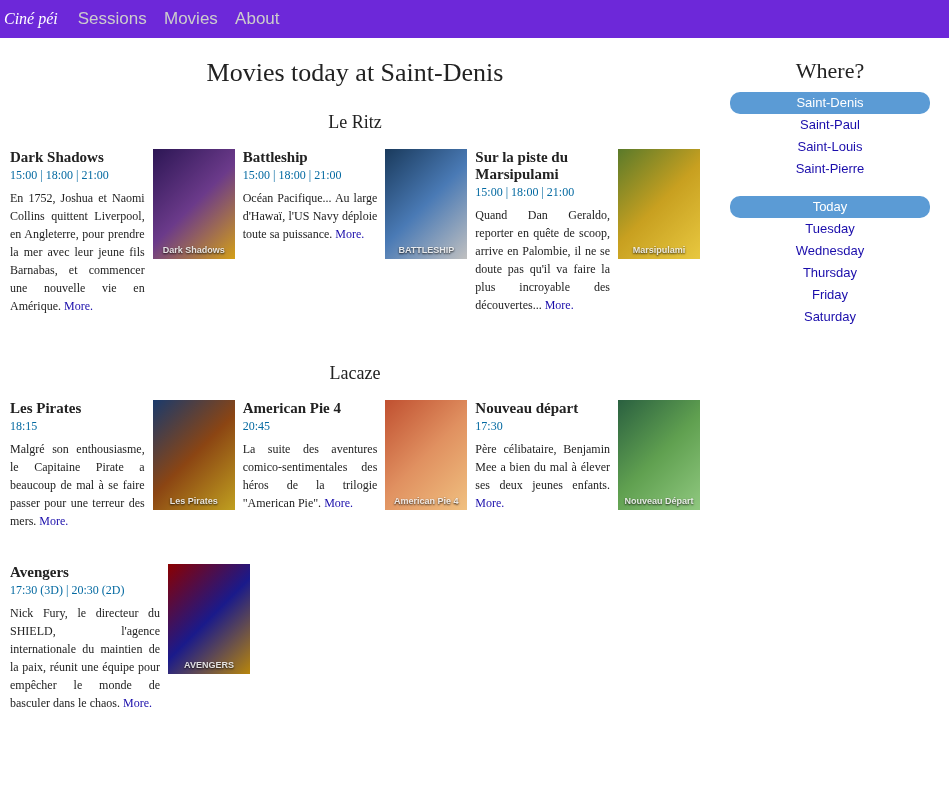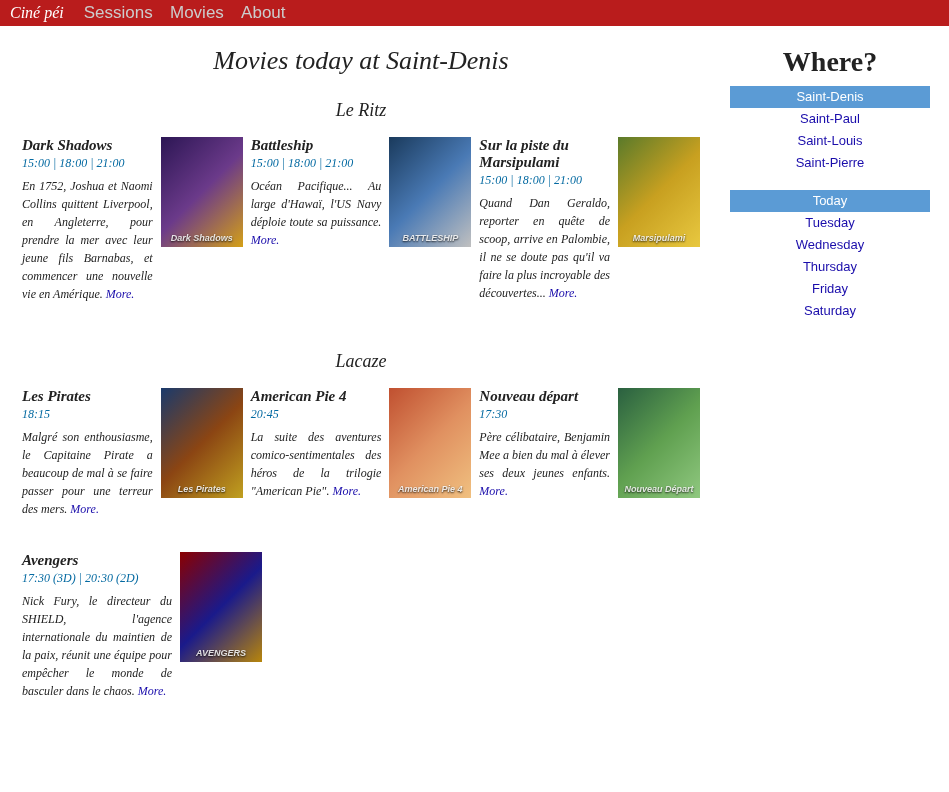--- a/index.html
+++ b/index.html
@@ -1,24 +1,24 @@
 <!DOCTYPE html>
 <html><head>
   <meta charset="utf-8">
   <style>
     * { box-sizing: border-box; margin: 0; padding: 0; }
     body { font-family: Georgia, serif; font-size: 13px; background: #fff; color: #222; }
 
     
     #header {
-      background: #b91c1c;
+      background: #6d28d9;
       display: flex;
       align-items: center;
-      height: 26px;
-      padding: 0 10px;
+      height: 38px;
+      padding: 0 4px;
     }
     #header .brand {
       color: #fff;
       font-size: 16px;
       font-style: italic;
       margin-right: 20px;
       white-space: nowrap;
     }
     #header nav a {
       color: #ccc;
@@ -28,23 +28,22 @@
       font-family: Arial, sans-serif;
     }
 
     
     #layout {
       display: flex;
       align-items: flex-start;
     }
     #main {
       flex: 1;
-      padding: 20px 20px 20px 22px;
+      padding: 20px 20px 20px 10px;
       max-width: 720px;
-      font-style: italic;
     }
     #sidebar {
       width: 220px;
       padding: 20px 10px;
       flex-shrink: 0;
     }
 
     
     h1.page-title {
       text-align: center;
@@ -105,42 +104,43 @@
       margin-bottom: 18px;
       gap: 0;
     }
     .movie-entry .text-part {
       flex: 1;
       padding-right: 8px;
     }
 
     
     .sidebar-section-title {
-      font-size: 28px;
-      font-weight: bold;
+      font-size: 22px;
+      font-weight: normal;
       text-align: center;
       margin-bottom: 8px;
       font-family: Georgia, serif;
     }
     .sidebar-list {
       list-style: none;
       margin-bottom: 16px;
     }
     .sidebar-list li {
       text-align: center;
       padding: 3px 0;
     }
     .sidebar-list li a {
       color: #1a0dab;
       text-decoration: none;
       font-size: 13px;
       font-family: Arial, sans-serif;
     }
     .sidebar-list li.active-item {
       background: #5b9bd5;
+      border-radius: 10px;
     }
     .sidebar-list li.active-item a {
       color: #fff;
     }
 
     
     .poster-dark-shadows { background: linear-gradient(135deg, #2c1654, #6b3a8a, #d4a017); }
     .poster-battleship { background: linear-gradient(135deg, #1a3a5c, #4a7ab5, #c0c0c0); }
     .poster-marsipulami { background: linear-gradient(135deg, #5a7a2a, #c8a020, #e8c840); }
     .poster-les-pirates { background: linear-gradient(135deg, #1a3a6c, #8b4513, #c0a020); }

